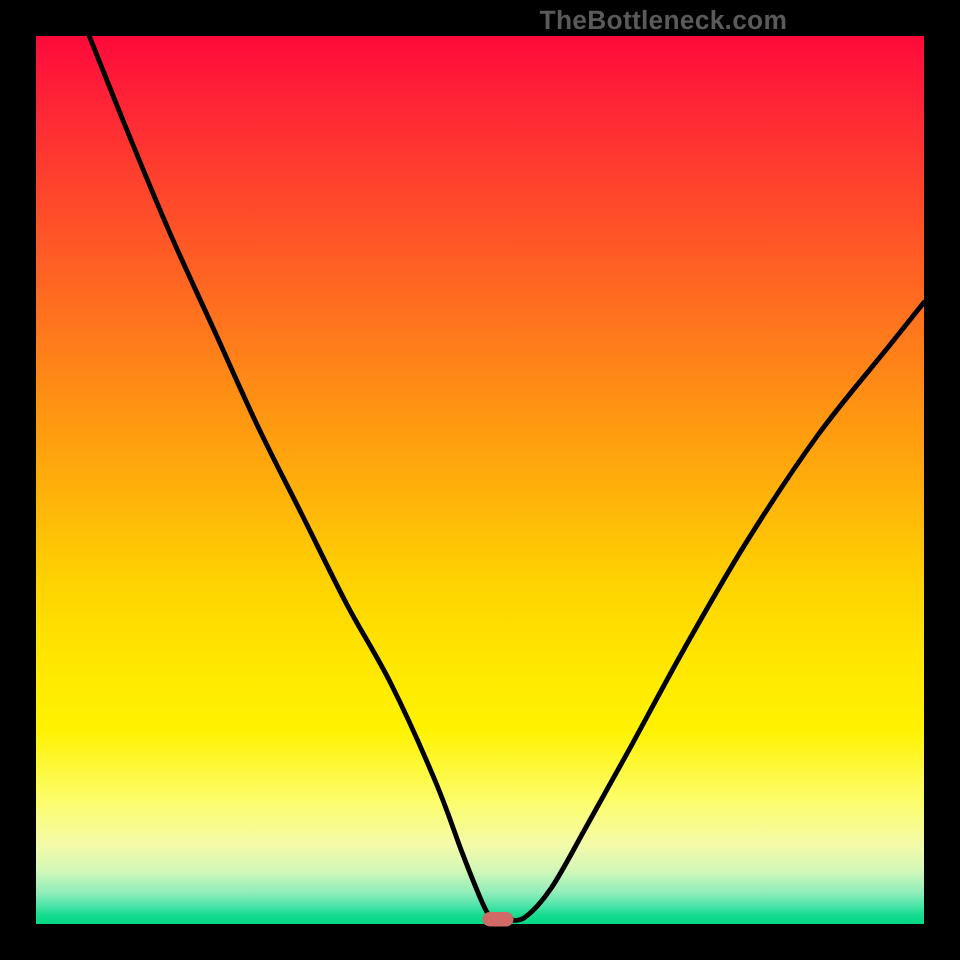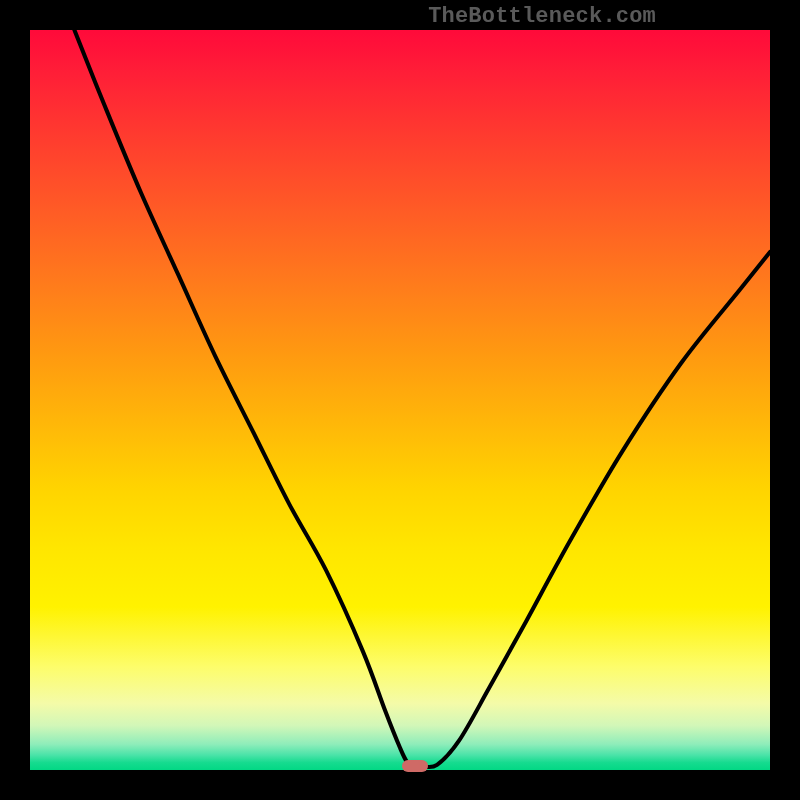--- a/index.html
+++ b/index.html
@@ -9,21 +9,20 @@
     height: 800px;
     background: #000;
     font-family: Arial, Helvetica, sans-serif;
     overflow: hidden;
   }
   .frame {
     position: relative;
     width: 668px;
     height: 800px;
     background: #000;
-    font-family: Liberation Mono, monospace;
   }
   .watermark {
     position: absolute;
     top: 4px;
     right: 12px;
     color: #5a5a5a;
     font-size: 22px;
     font-weight: 600;
     letter-spacing: 0.2px;
     user-select: none;

